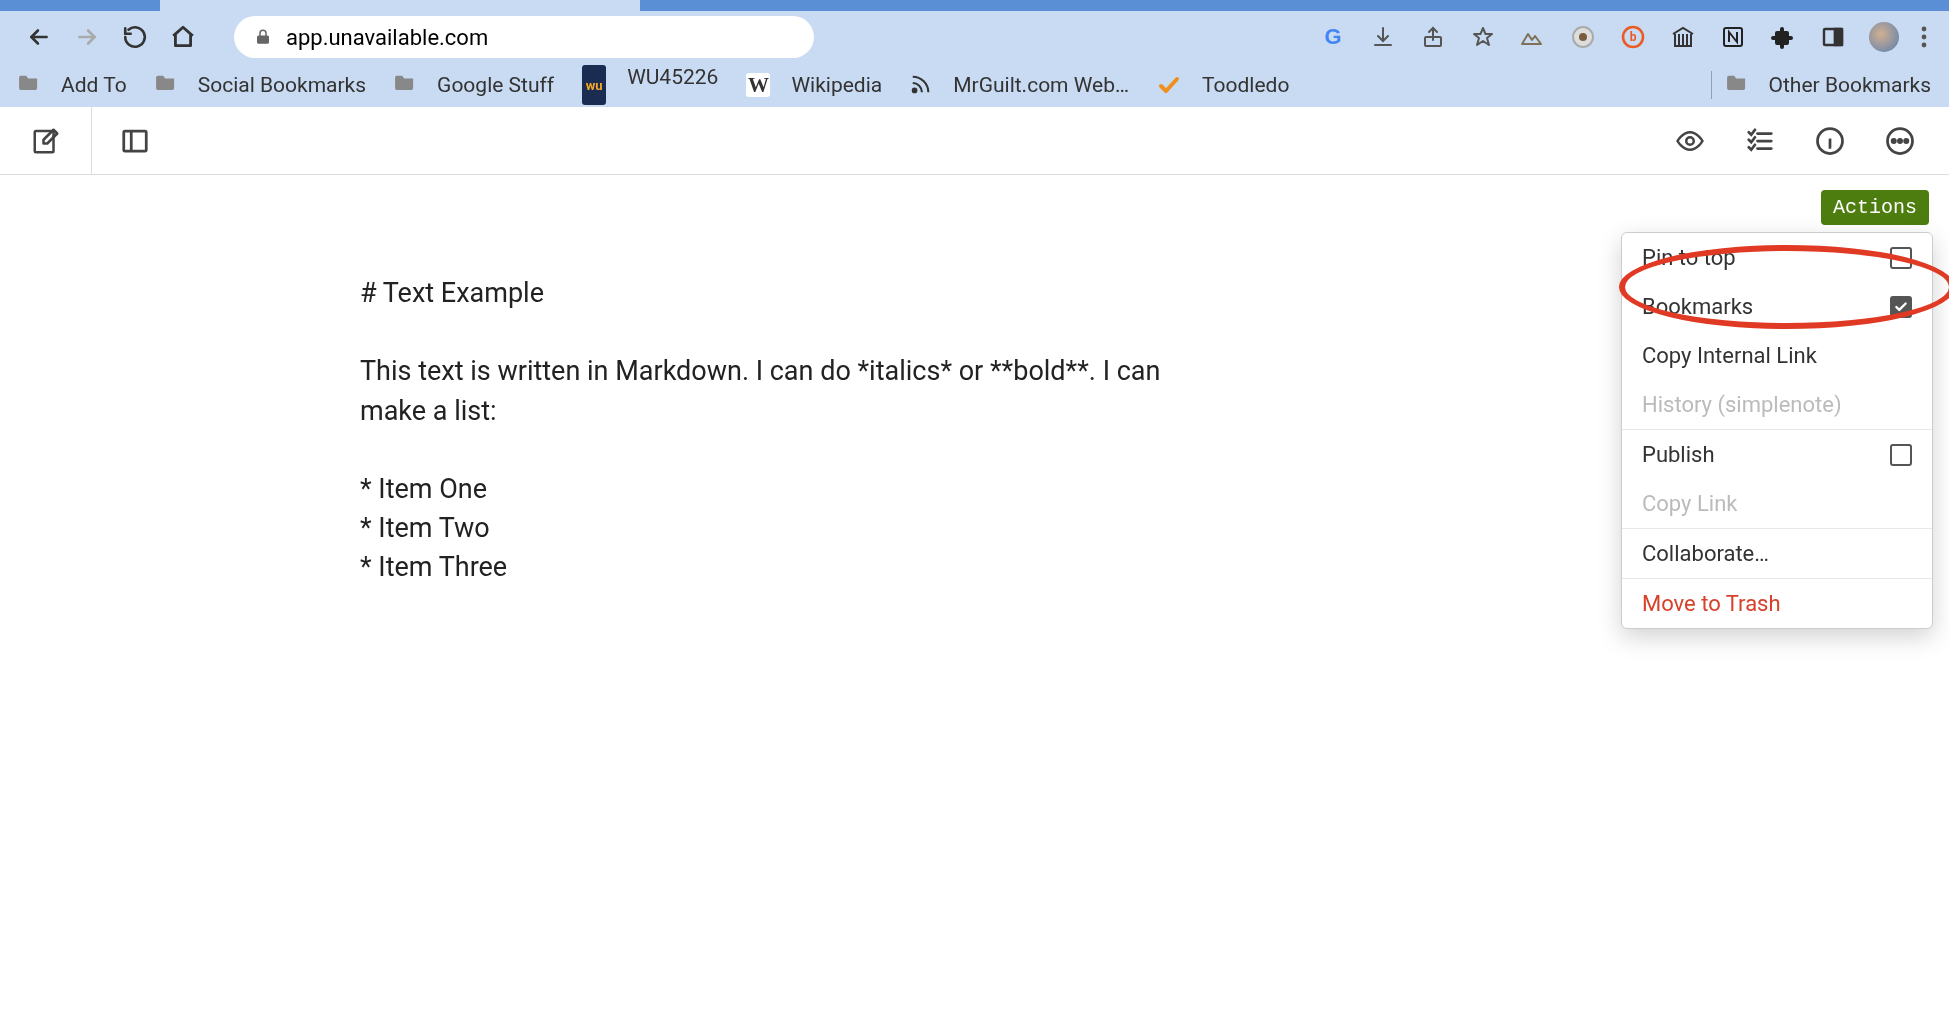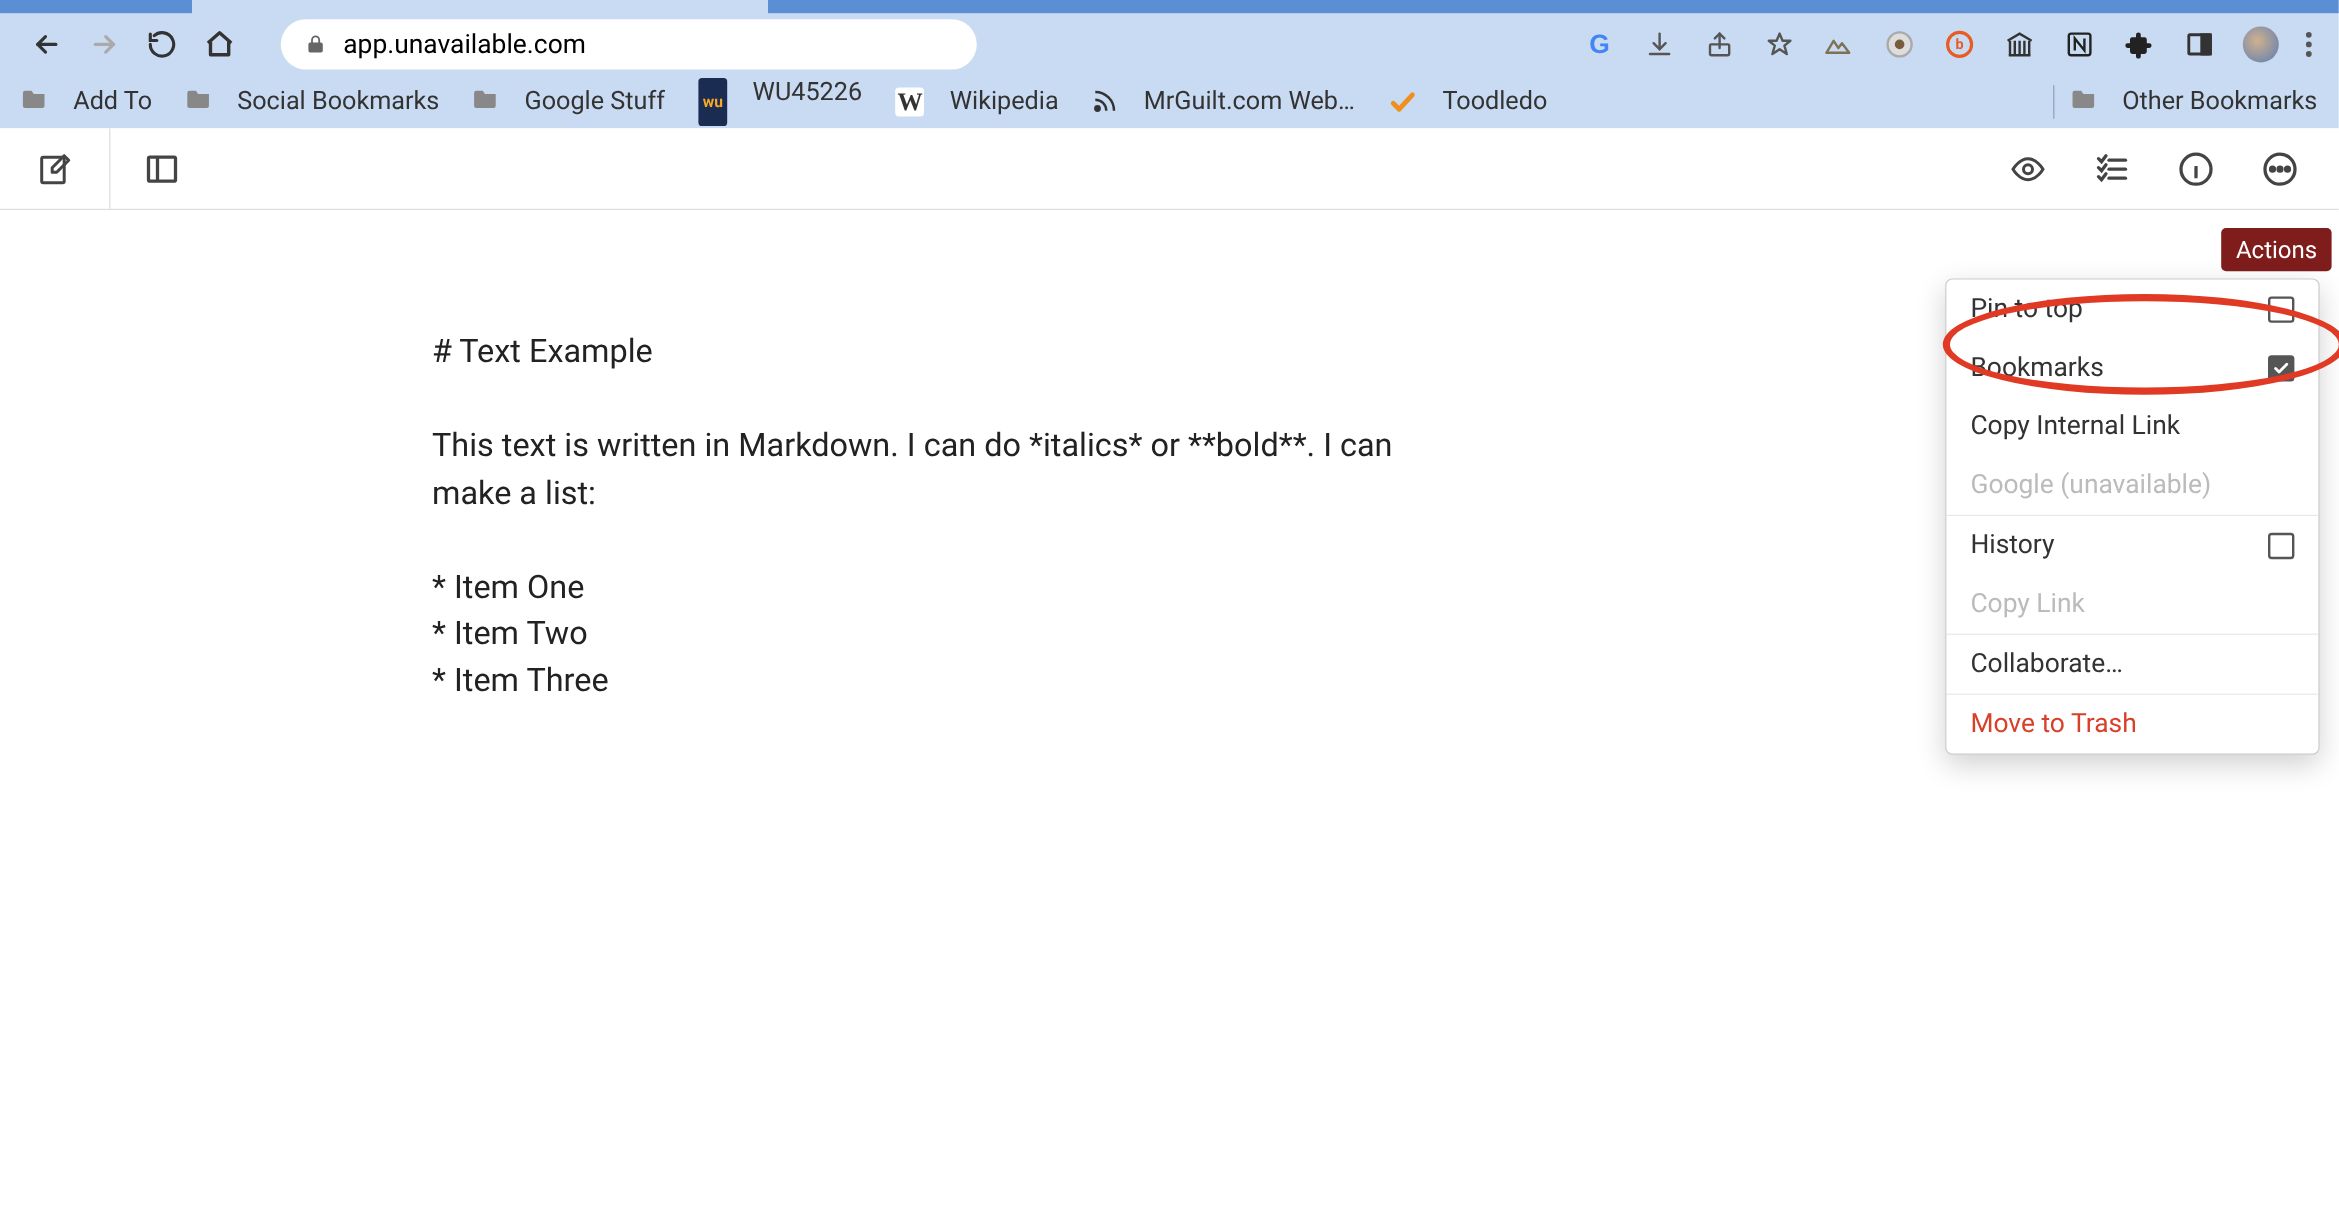--- a/index.html
+++ b/index.html
@@ -115,26 +115,27 @@
     background:#fff;
     border:1px solid #ccc;
     border-radius: 6px;
     box-shadow: 0 8px 24px rgba(0,0,0,0.18);
     font-size: 22px;
     color:#333;
   }
   .actions-tooltip {
     position:absolute;
     top: 190px;
-    right: 6px;
-    background:#7f1d1d;
+    right: 20px;
+    background:#4d7c0f;
     color:#fff;
     padding: 6px 12px;
     border-radius:4px;
     font-size:20px;
+    font-family:Liberation Mono, monospace;
   }
   .panel-row {
     padding: 12px 20px;
     display:flex; align-items:center; justify-content:space-between;
     cursor:pointer;
   }
   .panel-row.disabled { color:#bbb; cursor:default; }
   .panel-row.danger { color:#d8402a; }
   .panel-sep { height:1px; background:#e8e8e8; }
   .chk-box {
@@ -425,25 +426,25 @@
     <span class="chk-box checked">
       <svg width="14" height="14" viewBox="0 0 24 24" fill="none" stroke="#fff" stroke-width="4" stroke-linecap="round" stroke-linejoin="round">
           <path d="M4 12l5 5L20 6"></path>
         </svg>
     </span>
   </div>
   <div class="panel-row">
     <span>Copy Internal Link</span>
   </div>
   <div class="panel-row disabled">
-    <span>Google (unavailable)</span>
+    <span>History (simplenote)</span>
   </div>
   <div class="panel-sep"></div>
   <div class="panel-row">
-    <span>History</span>
+    <span>Publish</span>
     <span class="chk-box"></span>
   </div>
   <div class="panel-row disabled">
     <span>Copy Link</span>
   </div>
   <div class="panel-sep"></div>
   <div class="panel-row">
     <span>Collaborate…</span>
   </div>
   <div class="panel-sep"></div>

